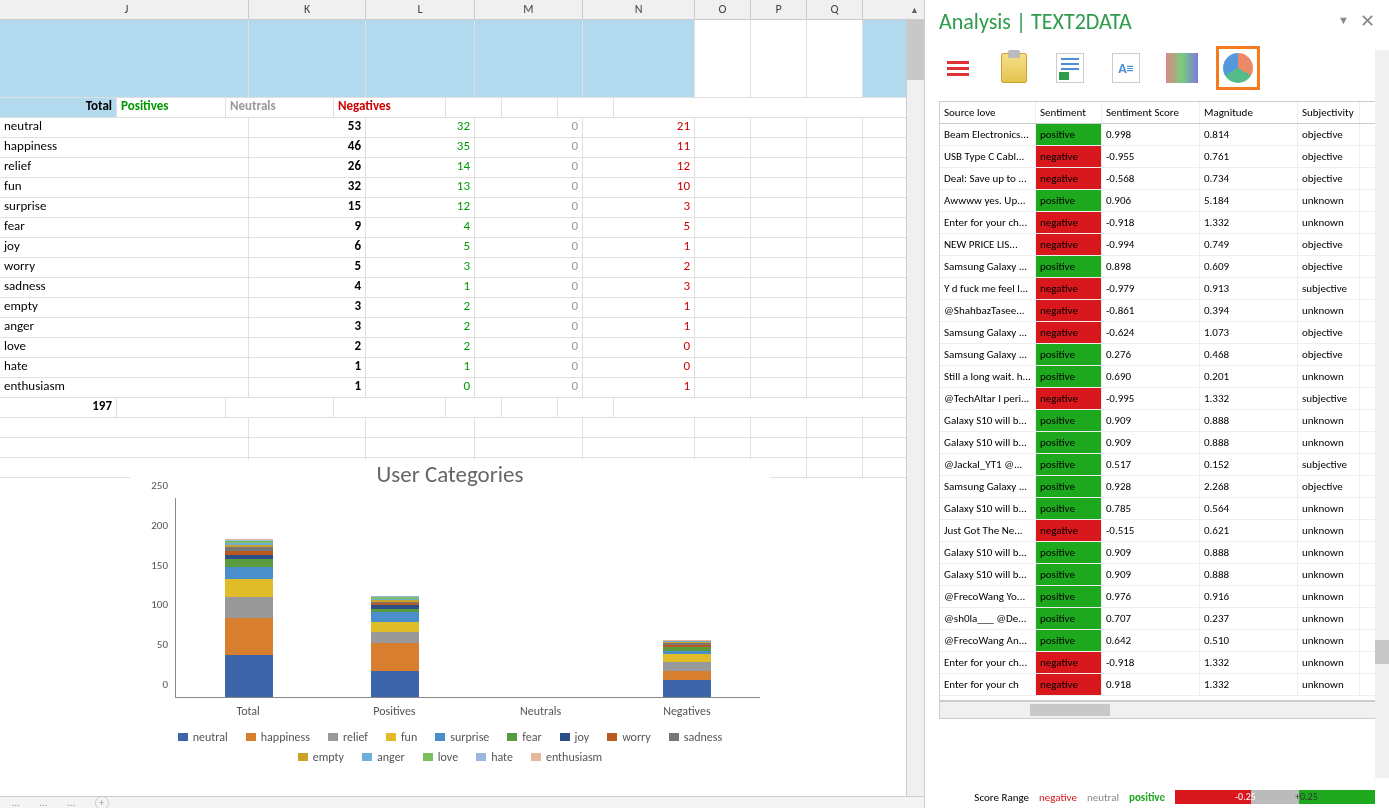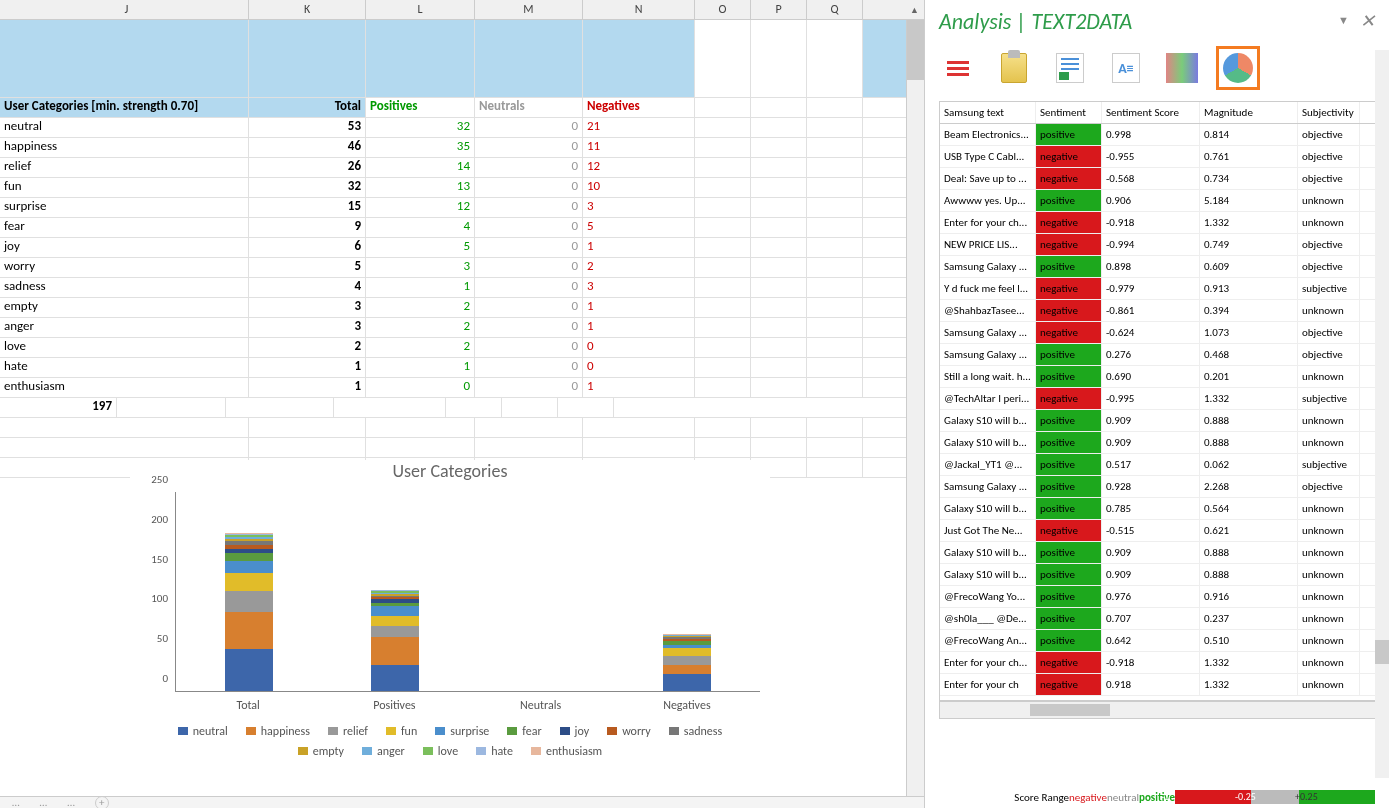--- a/index.html
+++ b/index.html
@@ -6,46 +6,46 @@
 body { font-family: Calibri, Arial, sans-serif; font-size: 13px; background: #fff; width: 1389px; height: 808px; overflow: hidden; position: relative; }
 .workspace { display: flex; height: 808px; }
 .sheet-area { width: 925px; height: 808px; position: relative; border-right: 1px solid #ccc; }
 .col-headers { display: flex; height: 20px; background: #f0f0f0; border-bottom: 1px solid #ccc; }
 .col-header { border-right: 1px solid #ccc; text-align: center; font-size: 12px; color: #444; padding-top: 2px; }
 .ch-gutter { width: 5px; background: #f0f0f0; }
 .ch-j { width: 244px; } .ch-k { width: 117px; } .ch-l { width: 109px; } .ch-m { width: 108px; } .ch-n { width: 112px; } .ch-o { width: 56px; } .ch-p { width: 56px; } .ch-q { width: 56px; }
 .rows { position: relative; }
 .row { display: flex; height: 20px; border-bottom: 1px solid #e0e0e0; }
 .cell { border-right: 1px solid #e0e0e0; padding: 0 4px; white-space: nowrap; overflow: hidden; }
-.c-j { width: 249px; } .c-k { width: 117px; text-align: right; font-weight: bold; } .c-l { width: 109px; text-align: right; } .c-m { width: 108px; text-align: right; } .c-n { width: 112px; text-align: left; } .c-o { width: 56px; } .c-p { width: 56px; } .c-q { width: 56px; }
+.c-j { width: 249px; } .c-k { width: 117px; text-align: right; font-weight: bold; } .c-l { width: 109px; text-align: right; } .c-m { width: 108px; text-align: right; } .c-n { width: 112px; text-align: right; } .c-o { width: 56px; } .c-p { width: 56px; } .c-q { width: 56px; }
 .hdr-row .cell { font-weight: bold; background: #b3d9ef; }
 .sel-row { background: #b3d9ef; height: 78px; }
 .pos { color: #009900; } .neu { color: #999; } .neg { color: #cc0000; }
 .bold { font-weight: bold; }
 .chart-box { position: absolute; left: 130px; top: 460px; width: 640px; height: 310px; background: #fff; }
-.chart-title { text-align: center; font-size: 18px; color: #666; margin-bottom: 10px; }
+.chart-title { text-align: center; font-size: 23px; color: #666; margin-bottom: 10px; }
 .chart-plot { height: 200px; display: flex; border-left: 1px solid #888; border-bottom: 1px solid #888; margin-left: 45px; margin-right: 10px; position: relative; }
 .yticks { position: absolute; left: -40px; top: 0; height: 100%; width: 35px; }
 .ytick { position: absolute; right: 3px; font-size: 11px; color: #555; transform: translateY(-50%); }
 .bar-slot { flex: 1; display: flex; align-items: flex-end; justify-content: center; }
 .bar { width: 48px; display: flex; flex-direction: column-reverse; }
 .seg { width: 100%; }
 .xlabels { display: flex; margin-left: 45px; margin-right: 10px; }
 .xlabel { flex: 1; text-align: center; font-size: 12px; color: #555; margin-top: 6px; }
 .legend { display: flex; flex-wrap: wrap; justify-content: center; margin: 12px 20px 0; gap: 6px 18px; }
 .leg-item { display: flex; align-items: center; font-size: 12px; color: #555; }
 .leg-sw { width: 10px; height: 8px; margin-right: 5px; }
 .vscroll { position: absolute; right: 0; top: 20px; width: 18px; bottom: 12px; background: #f0f0f0; border-left: 1px solid #ccc; }
 .vthumb { position: absolute; top: 0; width: 100%; height: 60px; background: #c8c8c8; }
 .vthumb:before { content: "▲"; position: absolute; top: -16px; left: 3px; font-size: 9px; color: #666; }
 .sheet-tabs { position: absolute; bottom: 0; left: 0; right: 0; height: 12px; background: #f4f4f4; border-top: 1px solid #ccc; display: flex; align-items: center; font-size: 11px; color: #999; padding-left: 12px; gap: 20px; }
 .addsheet { border: 1px solid #ccc; border-radius: 50%; width: 14px; height: 14px; text-align: center; line-height: 11px; }
 
 .panel { flex: 1; padding: 8px 12px 0 14px; position: relative; background: #fff; }
-.panel-header { display: flex; align-items: center; margin-bottom: 14px; font-style: italic; }
+.panel-header { display: flex; align-items: center; margin-bottom: 14px; }
 .panel-title { color: #2e9c4a; font-size: 22px; font-weight: 300; }
 .panel-title .sep { margin: 0 5px; }
 .panel-close { position: absolute; right: 14px; top: 10px; font-size: 18px; color: #888; }
 .panel-menu { position: absolute; right: 40px; top: 14px; color: #888; font-size: 11px; }
 .toolbar { display: flex; gap: 18px; align-items: center; margin-bottom: 14px; }
 .ticon { width: 38px; height: 38px; display: flex; align-items: center; justify-content: center; border: 1px solid transparent; }
 .ticon.sel { outline: 3px solid #f47b20; }
 .hamburger span { display: block; width: 22px; height: 3px; background: #d33; margin: 3px 0; }
 .clip { width: 26px; height: 30px; background: linear-gradient(#f6e08a,#e4c34e); border: 1px solid #c9a530; border-radius: 2px; position: relative; }
 .clip:before { content: ""; position: absolute; top: -4px; left: 6px; width: 12px; height: 8px; background: #bbb; border-radius: 2px 2px 0 0; }
@@ -57,21 +57,21 @@
 .pie { width: 30px; height: 30px; border-radius: 50%; background: conic-gradient(#e86 0 120deg, #5b8 120deg 240deg, #59d 240deg 360deg); }
 .analysis-table { border: 1px solid #ccc; height: 600px; overflow: hidden; }
 .at-head { display: flex; background: #fff; border-bottom: 1px solid #ccc; }
 .at-head > div, .at-row > div { padding: 4px 4px; font-size: 11px; border-right: 1px solid #eee; }
 .at-c1 { width: 96px; } .at-c2 { width: 66px; } .at-c3 { width: 98px; } .at-c4 { width: 98px; } .at-c5 { width: 62px; }
 .at-body { overflow-y: auto; height: 580px; }
 .at-row { display: flex; border-bottom: 1px solid #eee; }
 .at-row .at-c1, .at-row .at-c5 { white-space: nowrap; overflow: hidden; text-overflow: ellipsis; }
 .sent-positive { background: #1da81d; color: #000; }
 .sent-negative { background: #d8181c; color: #000; }
-.footer { position: absolute; bottom: 4px; right: 14px; display: flex; align-items: flex-end; font-size: 11px; }
+.footer { position: absolute; bottom: 4px; right: 14px; display: flex; align-items: flex-end; gap: 10px; font-size: 11px; }
 .score-bar { width: 200px; height: 14px; background: linear-gradient(90deg,#d8181c 0% 38%, #bbb 38% 62%, #1da81d 62% 100%); position: relative; }
 .score-neg { color: #d8181c; } .score-neu { color: #888; } .score-pos { color: #1da81d; font-weight: bold; }
 .side-scroll { position: absolute; right: 0; top: 50px; bottom: 30px; width: 14px; background: #f0f0f0; }
 .side-thumb { position: absolute; top: 590px; width: 100%; height: 24px; background: #c8c8c8; }
 .hscroll-panel { height: 18px; border: 1px solid #ccc; background: #f0f0f0; display: flex; align-items: center; margin-top: 0; }
 .hscroll-thumb { width: 80px; height: 12px; background: #c8c8c8; margin-left: 90px; }
 </style>
 </head>
 <body>
 
@@ -93,21 +93,20 @@
   <div class="cell c-j"></div>
           <div class="cell c-k"></div>
           <div class="cell c-l"></div>
           <div class="cell c-m"></div>
           <div class="cell c-n" style="background:#b3d9ef"></div>
           <div class="cell c-o" style="background:#fff"></div>
           <div class="cell c-p" style="background:#fff"></div>
           <div class="cell c-q" style="background:#fff"></div>
         </div>
         <div class="row hdr-row">
-  <div class="cell c-j">User Categories [min. strength 0.70]</div>
           <div class="cell c-k">Total</div>
   <div class="cell c-l pos" style="text-align:left;background:#fff">Positives</div>
   <div class="cell c-m neu" style="text-align:left;background:#fff">Neutrals</div>
   <div class="cell c-n neg" style="text-align:left;background:#fff">Negatives</div>
   <div class="cell c-o" style="background:#fff"></div>
           <div class="cell c-p" style="background:#fff"></div>
           <div class="cell c-q" style="background:#fff"></div>
         </div>
         <div class="row">
     <div class="cell c-j">neutral</div>
@@ -416,21 +415,21 @@
         </div>
       <div class="ticon">
           <div class="wordcloud"></div>
         </div>
       <div class="ticon sel">
           <div class="pie"></div>
         </div>
     </div>
     <div class="analysis-table">
       <div class="at-head">
-        <div class="at-c1">Samsung text</div>
+        <div class="at-c1">Source love</div>
         <div class="at-c2">Sentiment</div>
         <div class="at-c3">Sentiment Score</div>
         <div class="at-c4">Magnitude</div>
         <div class="at-c5">Subjectivity</div>
       </div>
       <div class="at-body" id="atbody">
           <div class="at-row">
     <div class="at-c1">Beam Electronics...</div>
     <div class="at-c2 sent-positive">positive</div>
     <div class="at-c3">0.998</div>
@@ -532,21 +531,21 @@
     <div class="at-c1">Galaxy S10 will b...</div>
     <div class="at-c2 sent-positive">positive</div>
     <div class="at-c3">0.909</div>
     <div class="at-c4">0.888</div>
     <div class="at-c5">unknown</div>
           </div>
           <div class="at-row">
     <div class="at-c1">@Jackal_YT1 @...</div>
     <div class="at-c2 sent-positive">positive</div>
     <div class="at-c3">0.517</div>
-    <div class="at-c4">0.062</div>
+    <div class="at-c4">0.152</div>
     <div class="at-c5">subjective</div>
           </div>
           <div class="at-row">
     <div class="at-c1">Samsung Galaxy ...</div>
     <div class="at-c2 sent-positive">positive</div>
     <div class="at-c3">0.928</div>
     <div class="at-c4">2.268</div>
     <div class="at-c5">objective</div>
           </div>
           <div class="at-row">

